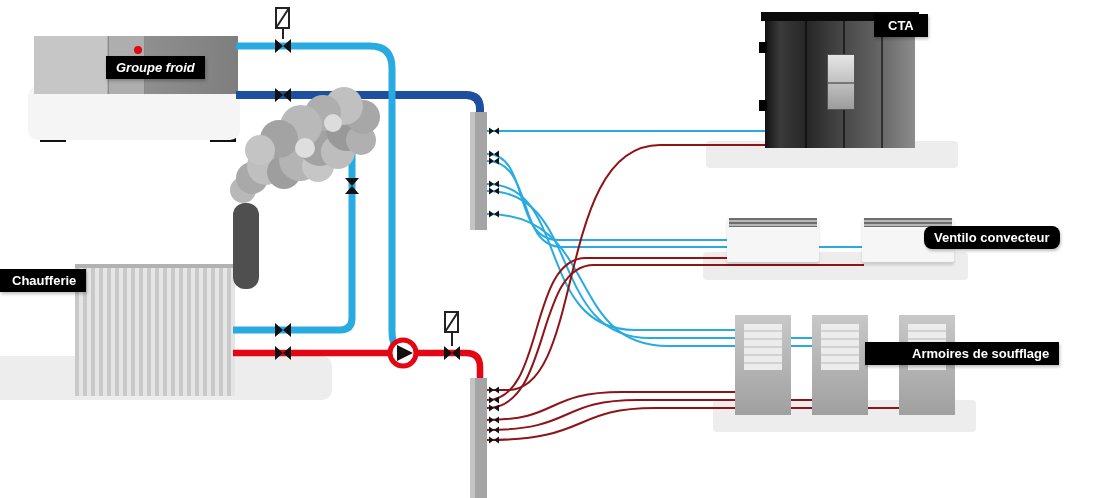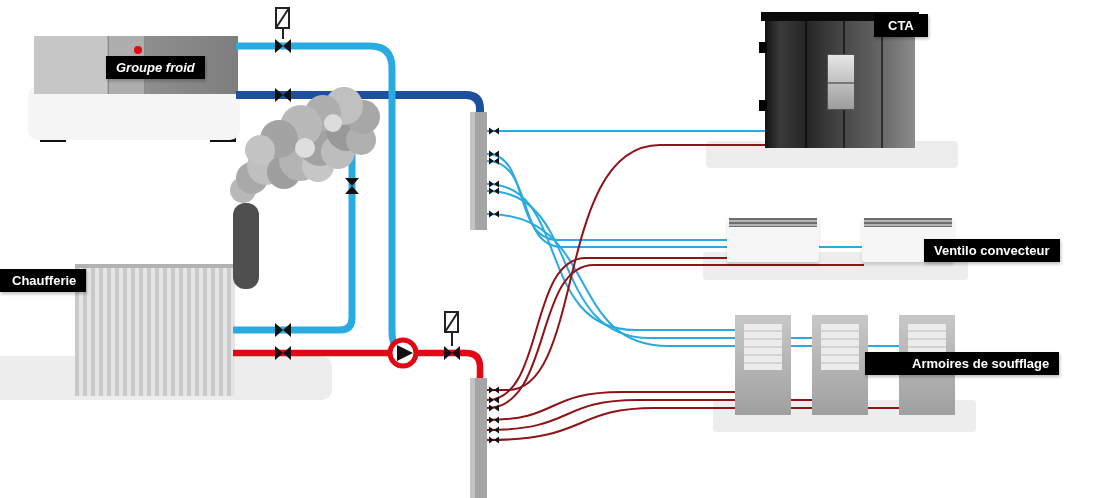--- a/index.html
+++ b/index.html
@@ -209,16 +209,16 @@
   <div class="fcu" style="left:727px;top:218px;"></div>
   <div class="fcu" style="left:862px;top:218px;"></div>
 
   <div class="cab" style="left:735px;top:315px;"></div>
   <div class="cab" style="left:812px;top:315px;"></div>
   <div class="cab" style="left:899px;top:315px;"></div>
 
   <div class="label" style="left:106px;top:56px;font-style:italic;">Groupe froid</div>
   <div class="label" style="left:0px;top:269px;padding-left:12px;">Chaufferie</div>
   <div class="label" style="left:874px;top:14px;padding:3px 14px;">CTA</div>
-  <div class="label" style="left:924px;top:239px;">Ventilo convecteur</div>
-  <div class="label" style="left:865px;top:352px;padding-left:47px;">Armoires de soufflage</div>
+  <div class="label" style="left:924px;top:226px;border-radius:8px;">Ventilo convecteur</div>
+  <div class="label" style="left:865px;top:342px;padding-left:47px;">Armoires de soufflage</div>
 
 </div>
 
 </body></html>

